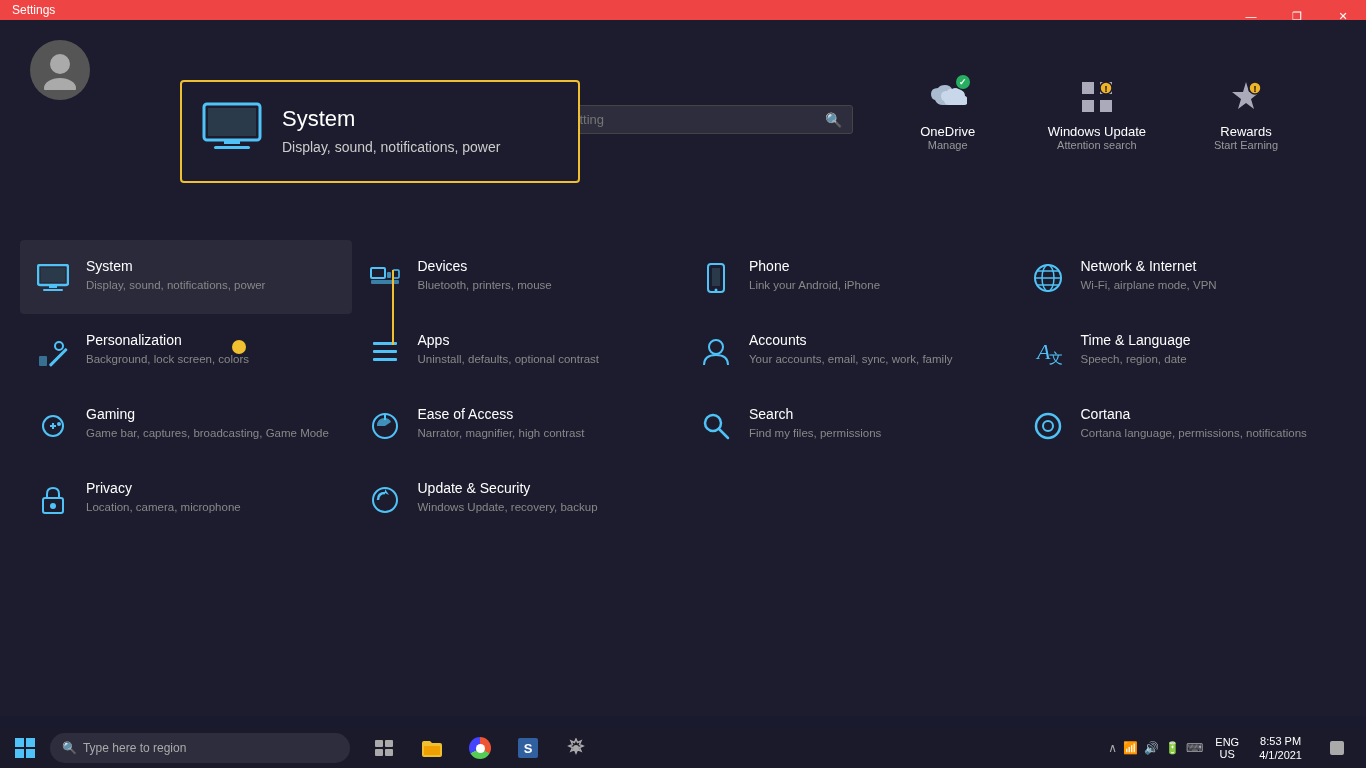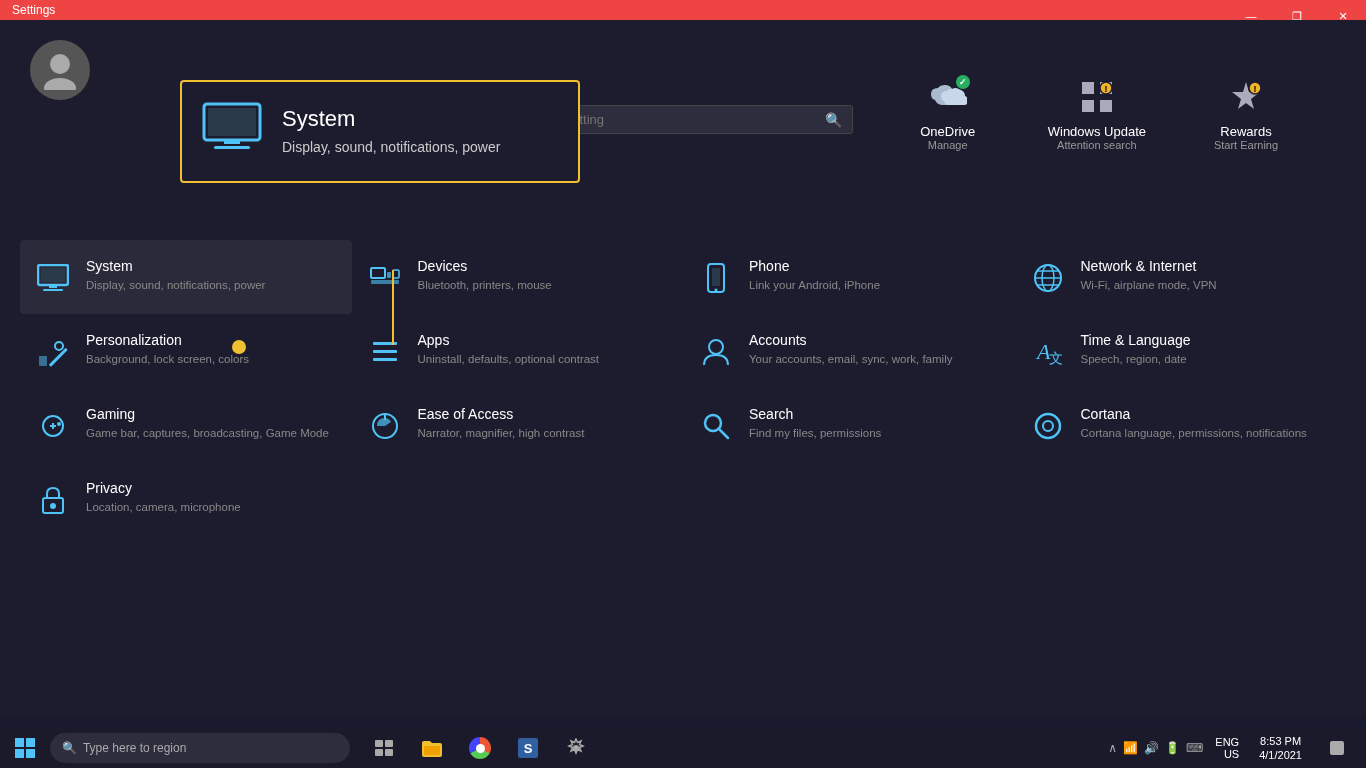--- a/index.html
+++ b/index.html
@@ -583,20 +583,33 @@
           <path d="M7 13 V9 Q7 3 13 3 Q19 3 19 9 V13" fill="none" stroke="#4fc3f7" stroke-width="2"></path>
           <circle cx="13" cy="21" r="3" fill="#4fc3f7"></circle>
         </svg>
       </div>
       <div class="settings-item-text">
         <div class="settings-item-title">Privacy</div>
         <div class="settings-item-desc">Location, camera, microphone</div>
       </div>
     </div>
 
+    <div class="settings-item">
+      <div class="settings-item-icon icon-blue">
+        <svg width="30" height="30" viewBox="0 0 30 30">
+          <circle cx="15" cy="15" r="12" fill="none" stroke="#4fc3f7" stroke-width="2"></circle>
+          <path d="M8 15 Q8 8 15 8" fill="none" stroke="#4fc3f7" stroke-width="2.5"></path>
+          <polygon points="15,4 19,10 15,8" fill="#4fc3f7"></polygon>
+        </svg>
+      </div>
+      <div class="settings-item-text">
+        <div class="settings-item-title">Update &amp; Security</div>
+        <div class="settings-item-desc">Windows Update, recovery, backup</div>
+      </div>
+    </div>
 
   </div>
 
 </div>
 
 <div class="taskbar">
 
   <div class="taskbar-start">
     <div class="win-logo">
       <div class="win-logo-sq" style="background:#4fc3f7;"></div>
@@ -653,21 +666,21 @@
   <div class="taskbar-right">
 
     <div class="taskbar-tray">
       <span style="cursor:pointer;">∧</span>
       <span>📶</span>
       <span style="cursor:pointer;">🔊</span>
       <span>🔋</span>
       <span>⌨</span>
     </div>
 
-    <div style="color:#fff;font-size:11px;text-align:right;padding:0 4px;">
+    <div style="color:#fff;font-size:11px;text-align:center;padding:0 4px;">
       <div>ENG</div>
       <div>US</div>
     </div>
 
     <div class="taskbar-time">
       <span>8:53 PM</span>
       <span>4/1/2021</span>
     </div>
 
     <div class="taskbar-notification">

